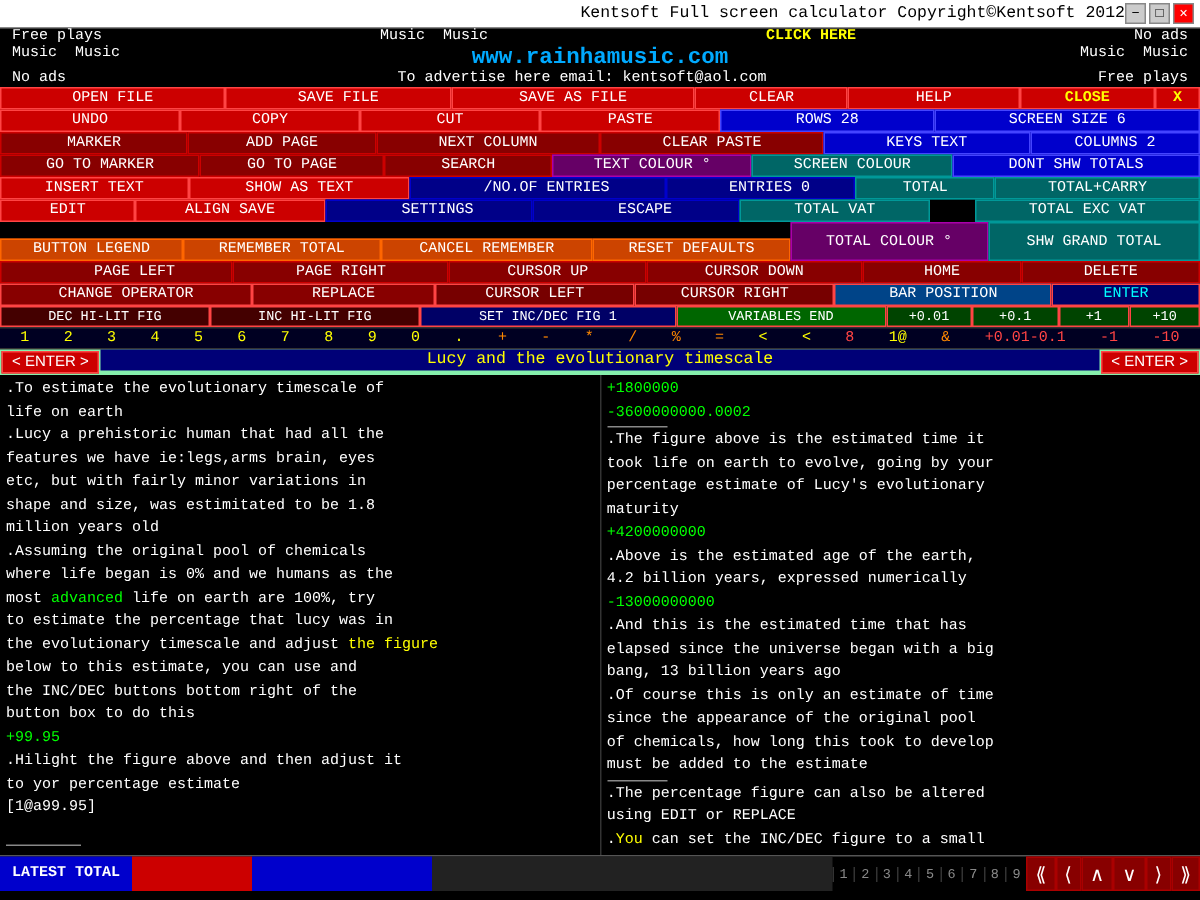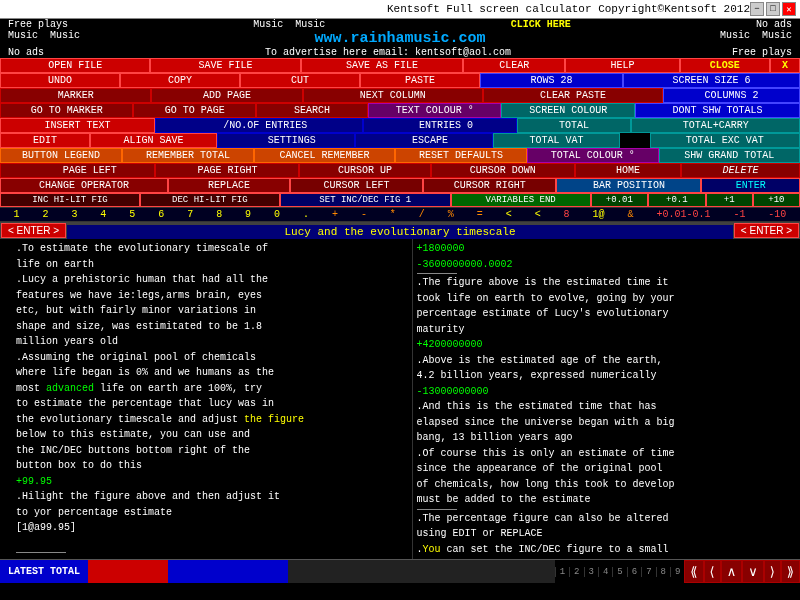--- a/index.html
+++ b/index.html
@@ -11,30 +11,30 @@
 
     
     .menu-row { display: flex; width: 100%; }
     .menu-btn { background: #cc0000; color: #fff; border: 1px solid #ff4444; font-size: 10px; font-family: 'Courier New', monospace; cursor: pointer; text-align: center; padding: 1px 2px; flex: 1; white-space: nowrap; overflow: hidden; }
     .menu-btn.blue { background: #0000cc; border-color: #4444ff; }
     .menu-btn.dark-red { background: #880000; border-color: #cc0000; }
     .menu-btn.purple { background: #660066; border-color: #aa00aa; }
     .menu-btn.dark-blue { background: #000088; border-color: #0000cc; padding-left: 14px; }
     .menu-btn.teal { background: #006666; border-color: #009999; }
     .menu-btn.close-btn { background: #cc0000; color: #ffff00; font-weight: bold; }
-    .menu-btn.orange { background: #cc4400; border-color: #ff6600; }
-
-    
-    .entry-bar { display: flex; align-items: flex-end; background: #404040; border-top: 1px solid #333; height: 18px; }
+    .menu-btn.orange { background: #cc4400; border-color: #ff6600; margin-top: 11px; }
+
+    
+    .entry-bar { display: flex; align-items: flex-start; background: #86efac; border-top: 1px solid #333; height: 18px; }
     .entry-label { background: #cc0000; color: #fff; padding: 1px 6px; font-size: 10px; border: 1px solid #ff4444; margin: 1px; }
     .entry-title { flex: 1; background: #000077; color: #ffff00; text-align: center; font-size: 11px; padding: 1px 4px; }
 
     
     .content-area { display: flex; height: 320px; background: #000; }
-    .left-panel { flex: 1; color: #fff; font-size: 10px; padding: 3px 16px; line-height: 1.35; border-right: 1px solid #333; overflow: hidden; }
+    .left-panel { flex: 1; color: #fff; font-size: 10px; padding: 3px 4px; line-height: 1.35; border-right: 1px solid #333; overflow: hidden; }
     .right-panel { flex: 1; color: #fff; font-size: 10px; padding: 3px 4px; line-height: 1.35; overflow: hidden; }
     .left-panel p { margin-bottom: 2px; }
     .right-panel p { margin-bottom: 2px; }
 
     
     .status-bar { display: flex; align-items: center; background: #000; border-top: 1px solid #555; height: 24px; }
     .status-label { background: #0000cc; color: #fff; padding: 2px 8px; font-size: 10px; font-weight: bold; height: 100%; display: flex; align-items: center; }
     .nav-btn { background: #cc0000; color: #fff; border: 1px solid #ff4444; padding: 2px 6px; font-size: 12px; cursor: pointer; height: 24px; display: flex; align-items: center; }
   </style>
 </head>
@@ -94,34 +94,36 @@
   <button class="menu-btn" style="flex:1;">PASTE</button>
   <button class="menu-btn blue" style="flex:1.2;">ROWS 28</button>
   <button class="menu-btn blue" style="flex:1.5;">SCREEN SIZE 6</button>
 </div>
 
 <div class="menu-row">
   <button class="menu-btn dark-red" style="flex:1;">MARKER</button>
   <button class="menu-btn dark-red" style="flex:1;">ADD PAGE</button>
   <button class="menu-btn dark-red" style="flex:1.2;">NEXT COLUMN</button>
   <button class="menu-btn dark-red" style="flex:1.2;">CLEAR PASTE</button>
+  <button class="menu-btn blue" style="flex:1.1;">KEYS  TEXT</button>
   <button class="menu-btn blue" style="flex:0.9;">COLUMNS 2</button>
 </div>
 
 <div class="menu-row">
   <button class="menu-btn dark-red" style="flex:1.2;">GO TO MARKER</button>
   <button class="menu-btn dark-red" style="flex:1.1;">GO TO PAGE</button>
   <button class="menu-btn dark-red" style="flex:1;">SEARCH</button>
   <button class="menu-btn purple" style="flex:1.2;">TEXT COLOUR °</button>
   <button class="menu-btn teal" style="flex:1.2;">SCREEN COLOUR</button>
   <button class="menu-btn blue" style="flex:1.5;">DONT SHW TOTALS</button>
 </div>
 
 <div class="menu-row">
   <button class="menu-btn" style="flex:1.1;">INSERT TEXT</button>
+  <button class="menu-btn" style="flex:1.3;">SHOW AS TEXT</button>
   <button class="menu-btn dark-blue" style="flex:1.4;">/NO.OF ENTRIES</button>
   <button class="menu-btn dark-blue" style="flex:1;">ENTRIES  0</button>
   <button class="menu-btn teal" style="flex:0.8;">TOTAL</button>
   <button class="menu-btn teal" style="flex:1.2;">TOTAL+CARRY</button>
 </div>
 
 <div class="menu-row">
   <button class="menu-btn" style="flex:0.7;">EDIT</button>
   <button class="menu-btn" style="flex:1;">ALIGN SAVE</button>
   <button class="menu-btn dark-blue" style="flex:1;">SETTINGS</button>
@@ -138,35 +140,35 @@
   <button class="menu-btn purple" style="flex:1.3;">TOTAL COLOUR °</button>
   <button class="menu-btn teal" style="flex:1.4;">SHW GRAND TOTAL</button>
 </div>
 
 <div class="menu-row">
   <button class="menu-btn dark-red" style="flex:1;padding-left:26px;">PAGE LEFT</button>
   <button class="menu-btn dark-red" style="flex:1.1;">PAGE RIGHT</button>
   <button class="menu-btn dark-red" style="flex:1;">CURSOR UP</button>
   <button class="menu-btn dark-red" style="flex:1.1;">CURSOR DOWN</button>
   <button class="menu-btn dark-red" style="flex:0.8;">HOME</button>
-  <button class="menu-btn dark-red" style="flex:0.9;font-style:italic;">DELETE</button>
+  <button class="menu-btn dark-red" style="flex:0.9;">DELETE</button>
 </div>
 
 <div class="menu-row">
   <button class="menu-btn" style="flex:1.4;background:#880000;">CHANGE OPERATOR</button>
   <button class="menu-btn" style="flex:1;background:#880000;">REPLACE</button>
   <button class="menu-btn" style="flex:1.1;background:#770000;">CURSOR LEFT</button>
   <button class="menu-btn" style="flex:1.1;background:#770000;">CURSOR RIGHT</button>
   <button class="menu-btn" style="flex:1.2;background:#004488;">BAR POSITION</button>
   <button class="menu-btn" style="flex:0.8;background:#000066;color:#00ffff;">ENTER</button>
 </div>
 
 <div class="menu-row" style="background:#000033;">
+  <button class="menu-btn" style="flex:1.3;background:#440000;font-size:9px;">DEC HI-LIT FIG</button>
   <button class="menu-btn" style="flex:1.3;background:#440000;font-size:9px;">INC HI-LIT FIG</button>
-  <button class="menu-btn" style="flex:1.3;background:#440000;font-size:9px;">DEC HI-LIT FIG</button>
   <button class="menu-btn" style="flex:1.6;background:#000066;font-size:9px;">SET INC/DEC FIG 1</button>
   <button class="menu-btn" style="flex:1.3;background:#006600;font-size:9px;">VARIABLES END</button>
   <button class="menu-btn" style="flex:0.5;background:#004400;font-size:9px;">+0.01</button>
   <button class="menu-btn" style="flex:0.5;background:#004400;font-size:9px;">+0.1</button>
   <button class="menu-btn" style="flex:0.4;background:#004400;font-size:9px;">+1</button>
   <button class="menu-btn" style="flex:0.4;background:#004400;font-size:9px;">+10</button>
 </div>
 
 <div style="background:#000022;color:#ffff00;display:flex;font-size:10px;padding:1px 2px;justify-content:space-around;border-top:1px solid #333;">
   <span style="cursor:pointer;padding:0 2px;">1</span>

